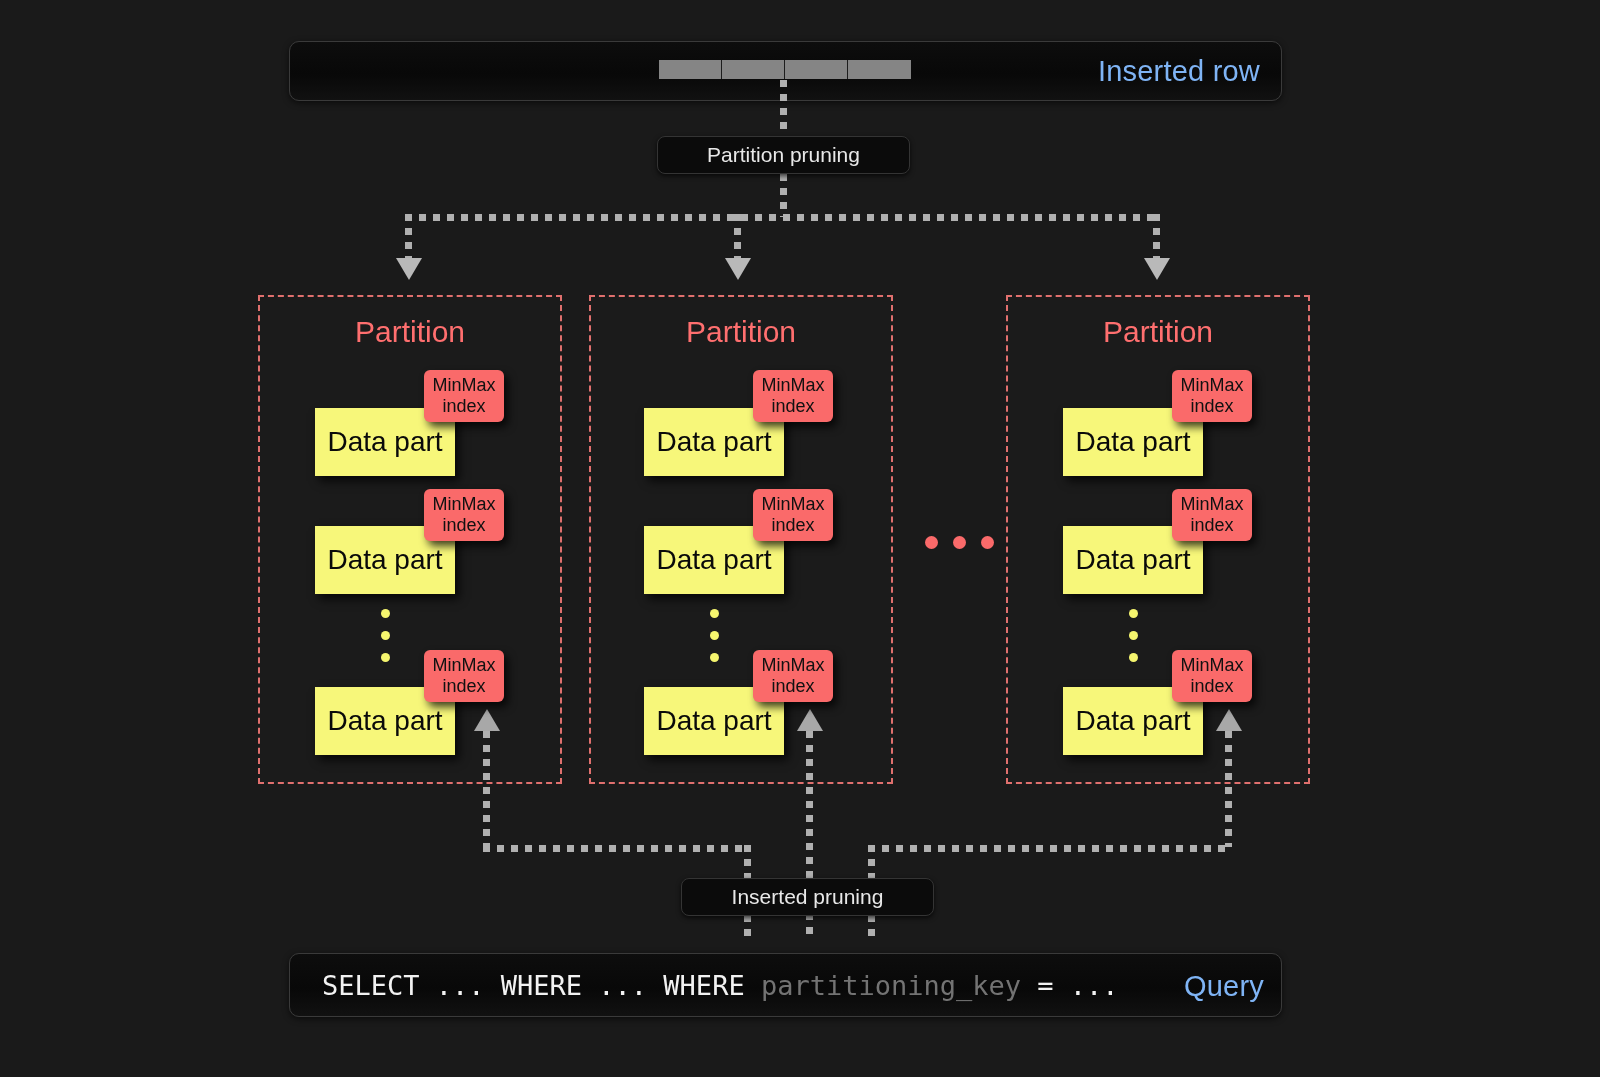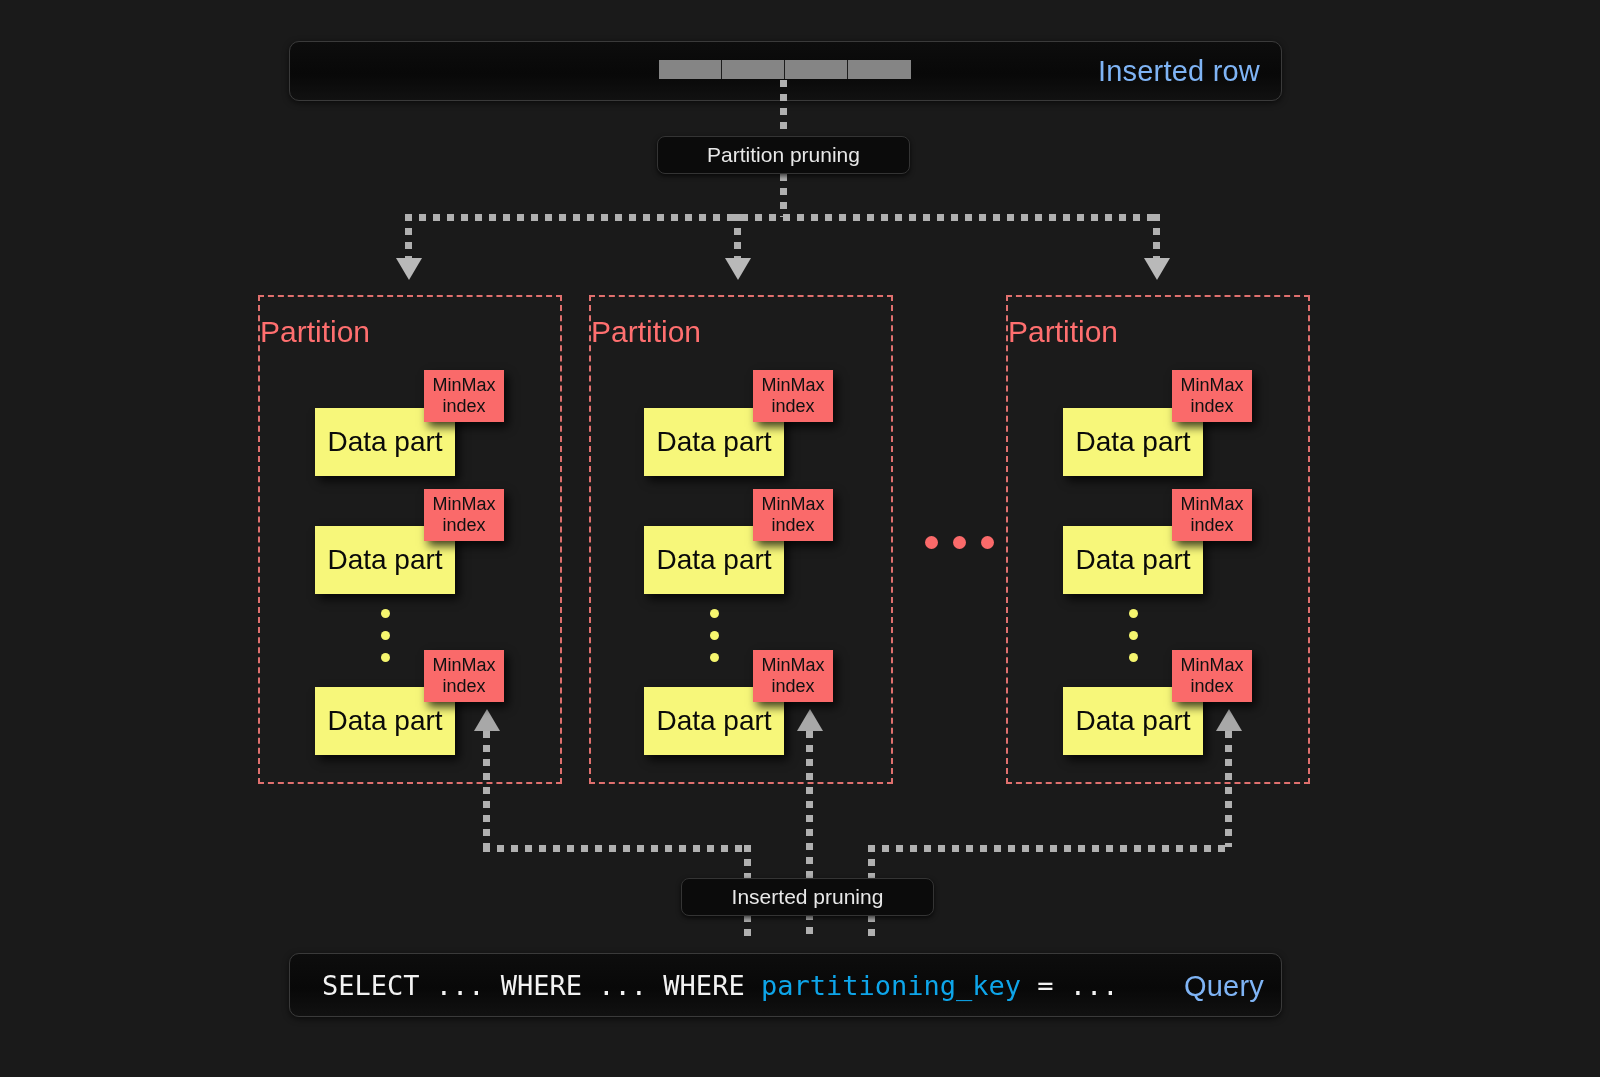--- a/index.html
+++ b/index.html
@@ -73,21 +73,21 @@
 
   
   .query-code {
     position: absolute;
     font-family: "DejaVu Sans Mono", "Liberation Mono", monospace;
     font-size: 27px;
     color: #f2f2f2;
     white-space: pre;
     letter-spacing: 0px;
   }
-  .code-key { color: #0ea5e9; }
+  .code-key { color: #737373; }
 
   
   .dline-v {
     position: absolute;
     width: 7px;
     background-image: repeating-linear-gradient(
         to bottom, #b0b0b0 0 7px, rgba(0,0,0,0) 7px 14px);
   }
   .dline-h {
     position: absolute;
@@ -114,20 +114,21 @@
   .partition {
     position: absolute;
     box-sizing: border-box;
     border: 2px dashed #e0706e;
     background: rgba(255,255,255,0.008);
   }
   .partition-title {
     position: absolute;
     top: 18px;
     left: 0; right: 0;
+    text-align: center;
     color: #ff6f6f;
     font-size: 30px;
   }
 
   
   .datapart {
     position: absolute;
     background: #f7f77a;
     color: #0a0a0a;
     font-size: 28px;
@@ -143,20 +144,21 @@
     color: #111111;
     font-size: 18px;
     line-height: 1.18;
     text-align: center;
     display: flex;
     flex-direction: column;
     align-items: center;
     justify-content: center;
     box-shadow: 4px 5px 9px rgba(0,0,0,0.75);
     z-index: 4;
+    border-radius: 6px;
   }
 
   
   .vdots {
     position: absolute;
     display: flex;
     flex-direction: column;
     gap: 13px;
     align-items: center;
   }

